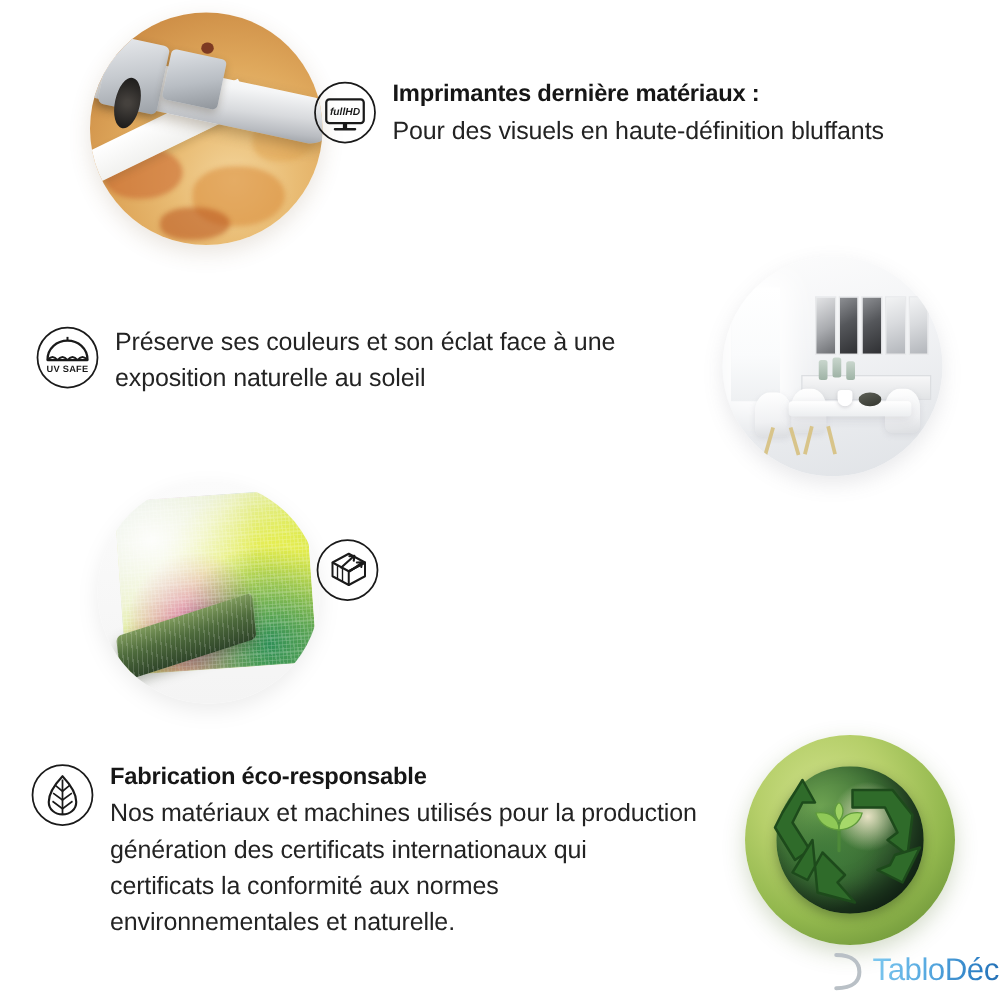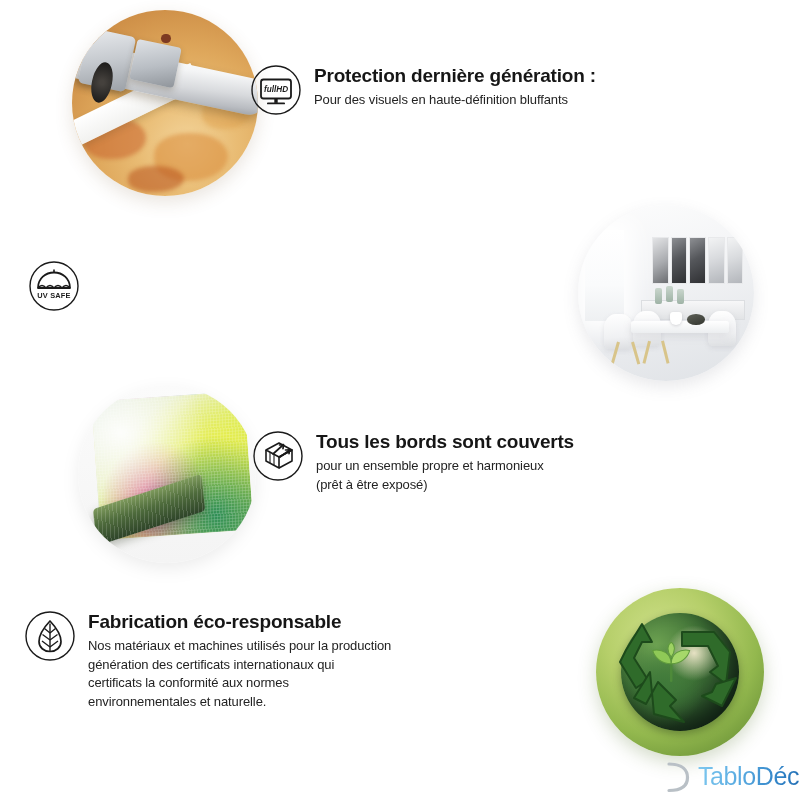--- a/index.html
+++ b/index.html
@@ -41,21 +41,21 @@
   .feature-title {
     font-size: 19px;
     font-weight: bold;
     line-height: 1.25;
     color: #161616;
     margin: 0 0 3px 0;
     letter-spacing: -0.2px;
     white-space: nowrap;
   }
   .feature-desc {
-    font-size: 13px;
+    font-size: 20px;
     font-weight: 400;
     line-height: 1.45;
     color: #232323;
     margin: 0;
     letter-spacing: -0.1px;
   }
   .feature-desc span { display: block; white-space: nowrap; }
 
   
   #feat-1 { left: 250px; top: 62px; }
@@ -307,21 +307,21 @@
     <div class="feature-icon">
       <svg viewBox="0 0 52 52" xmlns="http://www.w3.org/2000/svg">
         <circle cx="26" cy="26" r="24" fill="none" stroke="#1a1a1a" stroke-width="1.4"></circle>
         <rect x="11" y="15.5" width="30" height="19" rx="2.5" fill="none" stroke="#1a1a1a" stroke-width="1.8"></rect>
         <rect x="24.3" y="34.5" width="3.4" height="4.4" fill="#1a1a1a"></rect>
         <rect x="17" y="38.4" width="18" height="1.9" rx="0.9" fill="#1a1a1a"></rect>
         <text x="26" y="28.3" text-anchor="middle" font-family="'Liberation Sans', sans-serif" font-size="8.2" font-weight="bold" font-style="italic" fill="#1a1a1a">fullHD</text>
       </svg>
     </div>
     <div class="feature-text">
-      <p class="feature-title">Protection dernière génération :</p>
+      <p class="feature-title">Imprimantes dernière matériaux :</p>
       <p class="feature-desc">
         <span>Pour des visuels en haute-définition bluffants</span>
       </p>
     </div>
   </div>
 
   <div class="photo" id="photo-room">
     <div class="photo-inner">
       <div class="window"></div>
       <div class="artwork">
@@ -352,20 +352,24 @@
     <div class="feature-icon">
       <svg viewBox="0 0 52 52" xmlns="http://www.w3.org/2000/svg">
         <circle cx="26" cy="26" r="24" fill="none" stroke="#1a1a1a" stroke-width="1.4"></circle>
         <path d="M10 28 C10 18.5 17.5 12.5 26 12.5 C34.5 12.5 42 18.5 42 28 Z" fill="none" stroke="#1a1a1a" stroke-width="1.8" stroke-linejoin="round"></path>
         <path d="M10 28 q4 -5 8 0 q4 -5 8 0 q4 -5 8 0 q4 -5 8 0" fill="none" stroke="#1a1a1a" stroke-width="1.6" stroke-linejoin="round"></path>
         <line x1="26" y1="12.5" x2="26" y2="9.5" stroke="#1a1a1a" stroke-width="1.6"></line>
         <text x="26" y="37.5" text-anchor="middle" font-family="'Liberation Sans', sans-serif" font-size="7.4" font-weight="bold" fill="#1a1a1a" letter-spacing="0.2">UV SAFE</text>
       </svg>
     </div>
     <div class="feature-text">
+      <p class="feature-desc">
+        <span>Préserve ses couleurs et son éclat face à une</span>
+        <span>exposition naturelle au soleil</span>
+      </p>
     </div>
   </div>
 
   <div class="photo" id="photo-canvas">
     <div class="photo-inner">
       <div class="canvas-face">
           <div class="weave"></div>
         </div>
       <div class="canvas-edge">
           <div class="weave2"></div>
@@ -381,27 +385,20 @@
         <path d="M14 20 L14 31 L27 38 L27 27" fill="none" stroke="#1a1a1a" stroke-width="1.6" stroke-linejoin="round"></path>
         <path d="M27 27 L40 20 L40 31 L27 38" fill="none" stroke="#1a1a1a" stroke-width="1.6" stroke-linejoin="round"></path>
         <line x1="18" y1="22.3" x2="18" y2="33" stroke="#1a1a1a" stroke-width="1.1"></line>
         <line x1="22" y1="24.4" x2="22" y2="35.2" stroke="#1a1a1a" stroke-width="1.1"></line>
         <path d="M21 24 L31 15" fill="none" stroke="#1a1a1a" stroke-width="1.7" stroke-linecap="round"></path>
         <path d="M27.5 15 L31.5 14.6 L31 18.6" fill="none" stroke="#1a1a1a" stroke-width="1.7" stroke-linecap="round" stroke-linejoin="round"></path>
         <path d="M28 27 L37 20.5" fill="none" stroke="#1a1a1a" stroke-width="1.7" stroke-linecap="round"></path>
         <path d="M33.5 20 L37.5 19.8 L37 23.6" fill="none" stroke="#1a1a1a" stroke-width="1.7" stroke-linecap="round" stroke-linejoin="round"></path>
       </svg>
     </div>
-    <div class="feature-text">
-      <p class="feature-title">Tous les bords sont couverts</p>
-      <p class="feature-desc">
-        <span>pour un ensemble propre et harmonieux</span>
-        <span>(prêt à être exposé)</span>
-      </p>
-    </div>
   </div>
 
   <div class="photo" id="photo-earth">
     <div class="photo-inner">
       <div class="globe"></div>
       <svg class="recycle" viewBox="0 0 168 168" xmlns="http://www.w3.org/2000/svg">
         <g fill="#2f6b2a" stroke="#1d4a1b" stroke-width="2" stroke-linejoin="round">
           <path d="M30 62 L46 36 L56 54 L46 54 L38 70 L52 92 L40 100 L24 74 Z"></path>
           <path d="M134 64 L130 96 L114 84 L122 78 L112 58 L86 58 L86 44 L118 44 Z"></path>
           <path d="M58 126 L88 134 L74 118 L80 112 L62 94 L50 116 L38 110 L54 84 Z"></path>

